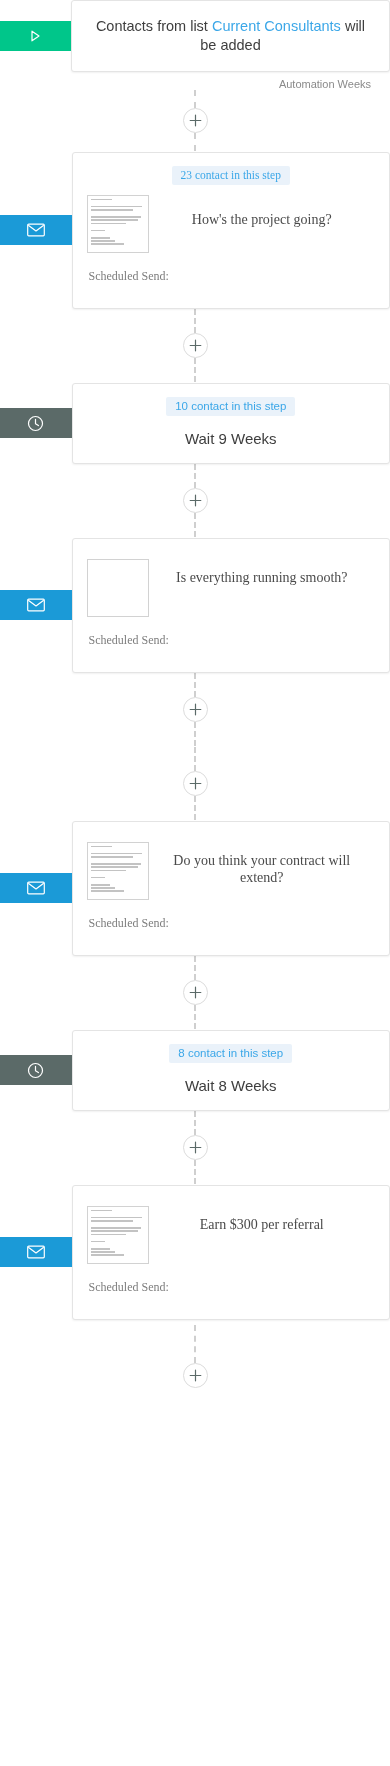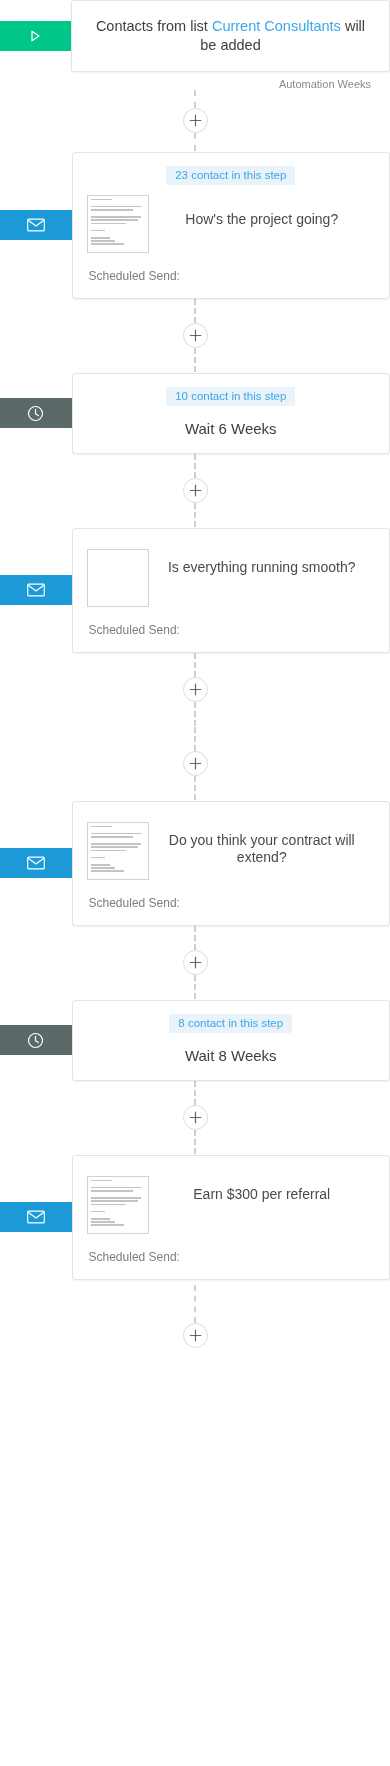--- a/index.html
+++ b/index.html
@@ -107,21 +107,21 @@
     display: inline-block;
     background: #eaf2fa;
     color: #3ba7e8;
     font-size: 11.5px;
     padding: 3px 9px 4px;
     border-radius: 2px;
     cursor: pointer;
   }
 
   
-  .card.email-card { padding: 0 0 15px 0; }
+  .card.email-card { padding: 0 0 24px 0; font-family: Liberation Serif, serif; }
   .email-body {
     display: flex;
     align-items: flex-start;
     padding: 10px 14px 0 14px;
   }
   .thumb {
     width: 62px;
     height: 58px;
     border: 1px solid #d2d2d2;
     background: #ffffff;
@@ -244,21 +244,21 @@
         <svg width="17" height="17" viewBox="0 0 17 17">
           <circle cx="8.5" cy="8.5" r="7" fill="none" stroke="#ffffff" stroke-width="1.2"></circle>
           <path d="M8.5 4.4 V8.7 L11.4 10.6" fill="none" stroke="#ffffff" stroke-width="1.2" stroke-linecap="round" stroke-linejoin="round"></path>
         </svg>
       </span>
     </div>
     <div class="card wait-card">
       <div class="badge-wrap">
         <span class="badge">10 contact in this step</span>
       </div>
-      <div class="wait-title">Wait 6 Weeks</div>
+      <div class="wait-title">Wait 9 Weeks</div>
     </div>
   </div>
 
   <div class="connector" style="height:74px">
     <div class="line" style="height:24px"></div>
     <div class="plus-node">
       <span>
         <svg width="13" height="13" viewBox="0 0 13 13">
             <path d="M6.5 1.2 V11.8 M1.2 6.5 H11.8" stroke="#5b6a68" stroke-width="1.2" stroke-linecap="round"></path>
           </svg>

